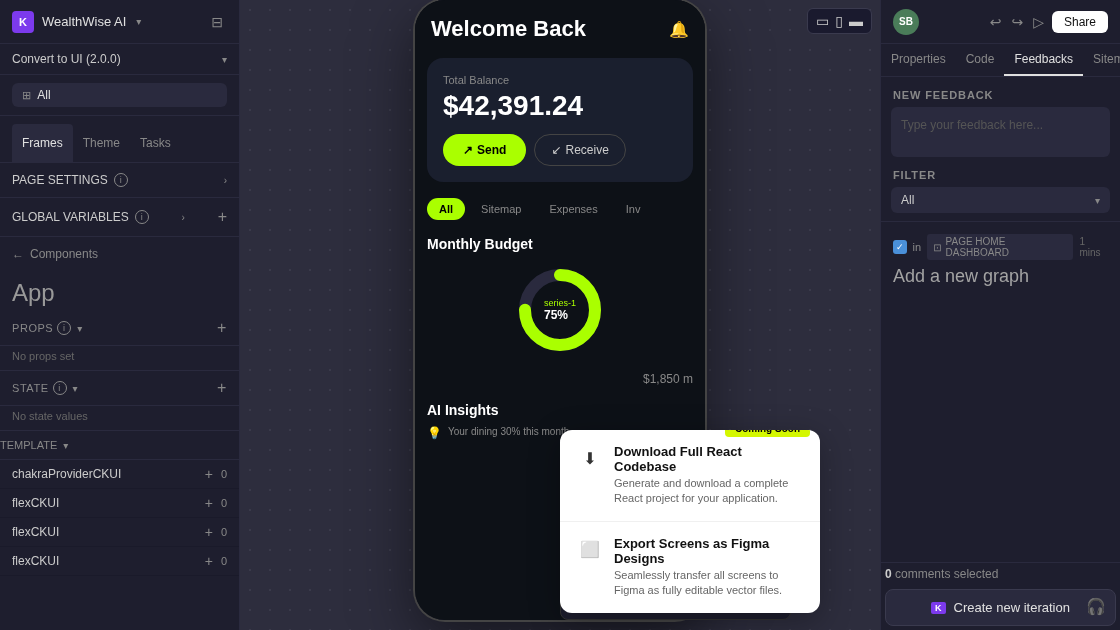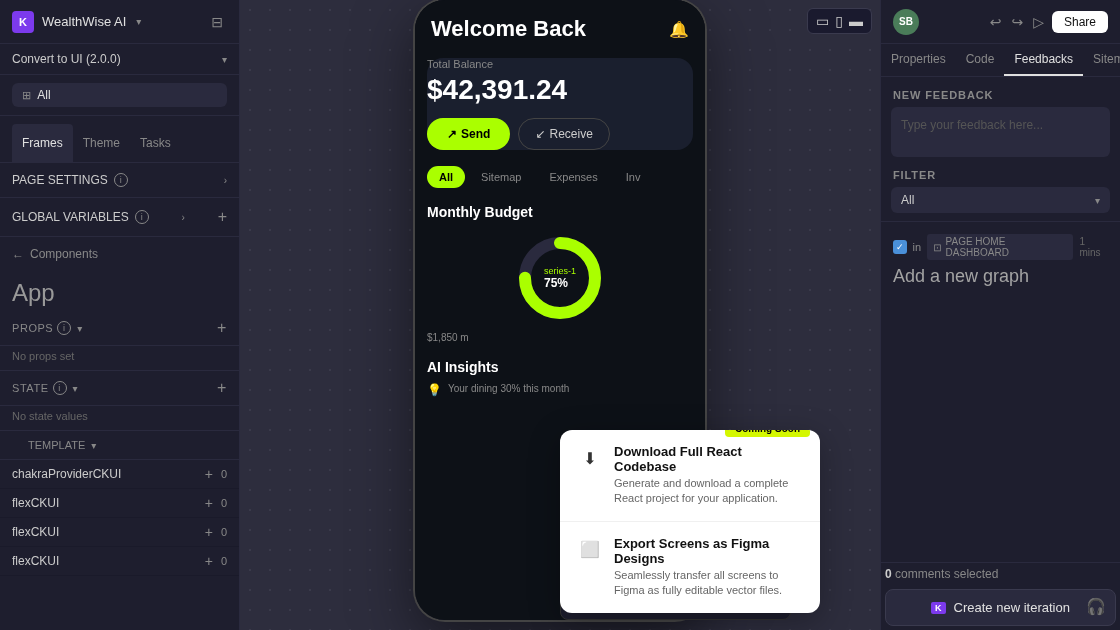--- a/index.html
+++ b/index.html
@@ -26,55 +26,55 @@
     .info-icon { width: 14px; height: 14px; border-radius: 50%; border: 1px solid #888; display: flex; align-items: center; justify-content: center; font-size: 9px; color: #888; }
     .expand-icon { margin-left: auto; color: #888; font-size: 10px; }
     .global-vars { display: flex; align-items: center; padding: 10px 12px; border-bottom: 1px solid #2a2a3e; font-size: 12px; color: #ccc; gap: 6px; }
     .add-icon { margin-left: auto; color: #888; font-size: 16px; cursor: pointer; }
     .back-link { display: flex; align-items: center; gap: 6px; padding: 10px 12px; font-size: 12px; color: #888; cursor: pointer; }
     .back-arrow { font-size: 12px; }
     .component-name-section { padding: 8px 12px 4px; }
     .component-app-label { font-size: 24px; color: #999; font-weight: 400; }
     .section-label { font-size: 11px; color: #888; font-weight: 500; letter-spacing: 0.05em; display: flex; align-items: center; gap: 4px; padding: 8px 12px; border-bottom: 1px solid #2a2a3e; }
     .no-val { font-size: 11px; color: #666; padding: 4px 12px 8px; border-bottom: 1px solid #2a2a3e; }
-    .template-section { padding: 8px 28px; border-bottom: 1px solid #2a2a3e; display: flex; align-items: center; font-size: 11px; color: #888; gap: 4px; }
+    .template-section { padding: 8px 0; border-bottom: 1px solid #2a2a3e; display: flex; align-items: center; font-size: 11px; color: #888; gap: 4px; }
     .template-items { display: flex; flex-direction: column; }
     .template-row { display: flex; align-items: center; padding: 6px 12px; font-size: 12px; color: #ccc; border-bottom: 1px solid #1a1a2a; }
     .template-row-name { flex: 1; }
     .template-row-actions { display: flex; align-items: center; gap: 8px; }
     .plus-btn { color: #888; font-size: 14px; cursor: pointer; }
     .count-badge { color: #888; font-size: 11px; }
 
     
     .center-canvas { flex: 1; background: #2d2d3d; position: relative; overflow: hidden; display: flex; align-items: flex-start; justify-content: center; padding-top: 0; }
     .canvas-bg { width: 100%; height: 100%; position: absolute; top: 0; left: 0; background-image: radial-gradient(circle, #3a3a4a 1px, transparent 1px); background-size: 20px 20px; }
     .phone-frame { position: absolute; top: 0; left: 50%; transform: translateX(-50%); width: 290px; height: 620px; background: #1a1a2e; border-radius: 30px; overflow: hidden; box-shadow: 0 0 0 2px #444, 0 20px 60px rgba(0,0,0,0.5); }
     .device-icons { position: absolute; top: 8px; right: 8px; display: flex; gap: 6px; align-items: center; background: #1a1a2e; border: 1px solid #3a3a4e; border-radius: 6px; padding: 4px 8px; }
     .device-icon { color: #ccc; font-size: 14px; cursor: pointer; }
     .phone-content { background: #0d1117; height: 100%; padding: 0; overflow: hidden; }
     .phone-header { background: #0d1117; padding: 16px 16px 8px; display: flex; align-items: center; justify-content: space-between; }
     .welcome-text { color: white; font-size: 22px; font-weight: 700; }
     .bell-icon { color: #ccc; font-size: 16px; }
-    .balance-section { background: #1a1f2e; margin: 8px 12px; border-radius: 16px; }
+    .balance-section { background: #1a1f2e; margin: 8px 12px; border-radius: 16px; padding: 16px; }
     .balance-label { color: #888; font-size: 11px; }
     .balance-amount { color: white; font-size: 28px; font-weight: 700; margin: 4px 0 12px; }
     .action-btns { display: flex; gap: 8px; }
     .send-btn { background: #aaff00; color: #000; font-size: 12px; font-weight: 600; padding: 8px 20px; border-radius: 20px; display: flex; align-items: center; gap: 4px; cursor: pointer; }
     .receive-btn { background: transparent; border: 1px solid #444; color: #ccc; font-size: 12px; padding: 8px 16px; border-radius: 20px; display: flex; align-items: center; gap: 4px; cursor: pointer; }
     .filter-tabs { display: flex; gap: 4px; padding: 8px 12px; }
     .filter-tab { font-size: 11px; color: #888; padding: 5px 12px; border-radius: 14px; cursor: pointer; }
     .filter-tab.active { background: #aaff00; color: #000; font-weight: 600; }
     .monthly-budget { padding: 8px 12px; }
     .monthly-title { color: white; font-size: 14px; font-weight: 600; margin-bottom: 8px; }
     .donut-chart { width: 100px; height: 100px; margin: 0 auto; position: relative; }
     .donut-svg { width: 100px; height: 100px; }
     .chart-label { position: absolute; top: 50%; left: 50%; transform: translate(-50%, -50%); text-align: left; }
     .chart-series { color: #aaff00; font-size: 9px; }
     .chart-pct { color: white; font-size: 12px; font-weight: 700; }
-    .amount-label { color: #888; font-size: 10px; margin-top: 4px; text-align: left; }
+    .amount-label { color: #888; font-size: 12px; margin-top: 12px; text-align: right; }
     .ai-insights { padding: 8px 12px; }
     .insights-title { color: white; font-size: 14px; font-weight: 600; margin-bottom: 8px; }
     .insight-item { color: #888; font-size: 10px; display: flex; align-items: flex-start; gap: 6px; }
     .insight-icon { color: #aaff00; font-size: 12px; }
 
     
     .popup-overlay { position: absolute; top: 430px; left: 320px; z-index: 10; }
     .popup-card { background: white; border-radius: 12px; width: 260px; box-shadow: 0 8px 32px rgba(0,0,0,0.3); overflow: hidden; }
     .coming-soon-badge { background: #d4f700; color: #000; font-size: 10px; font-weight: 600; padding: 3px 10px; border-radius: 4px; position: absolute; top: -10px; right: 10px; }
     .popup-item { display: flex; align-items: flex-start; gap: 10px; padding: 14px 16px; border-bottom: 1px solid #f0f0f0; }

